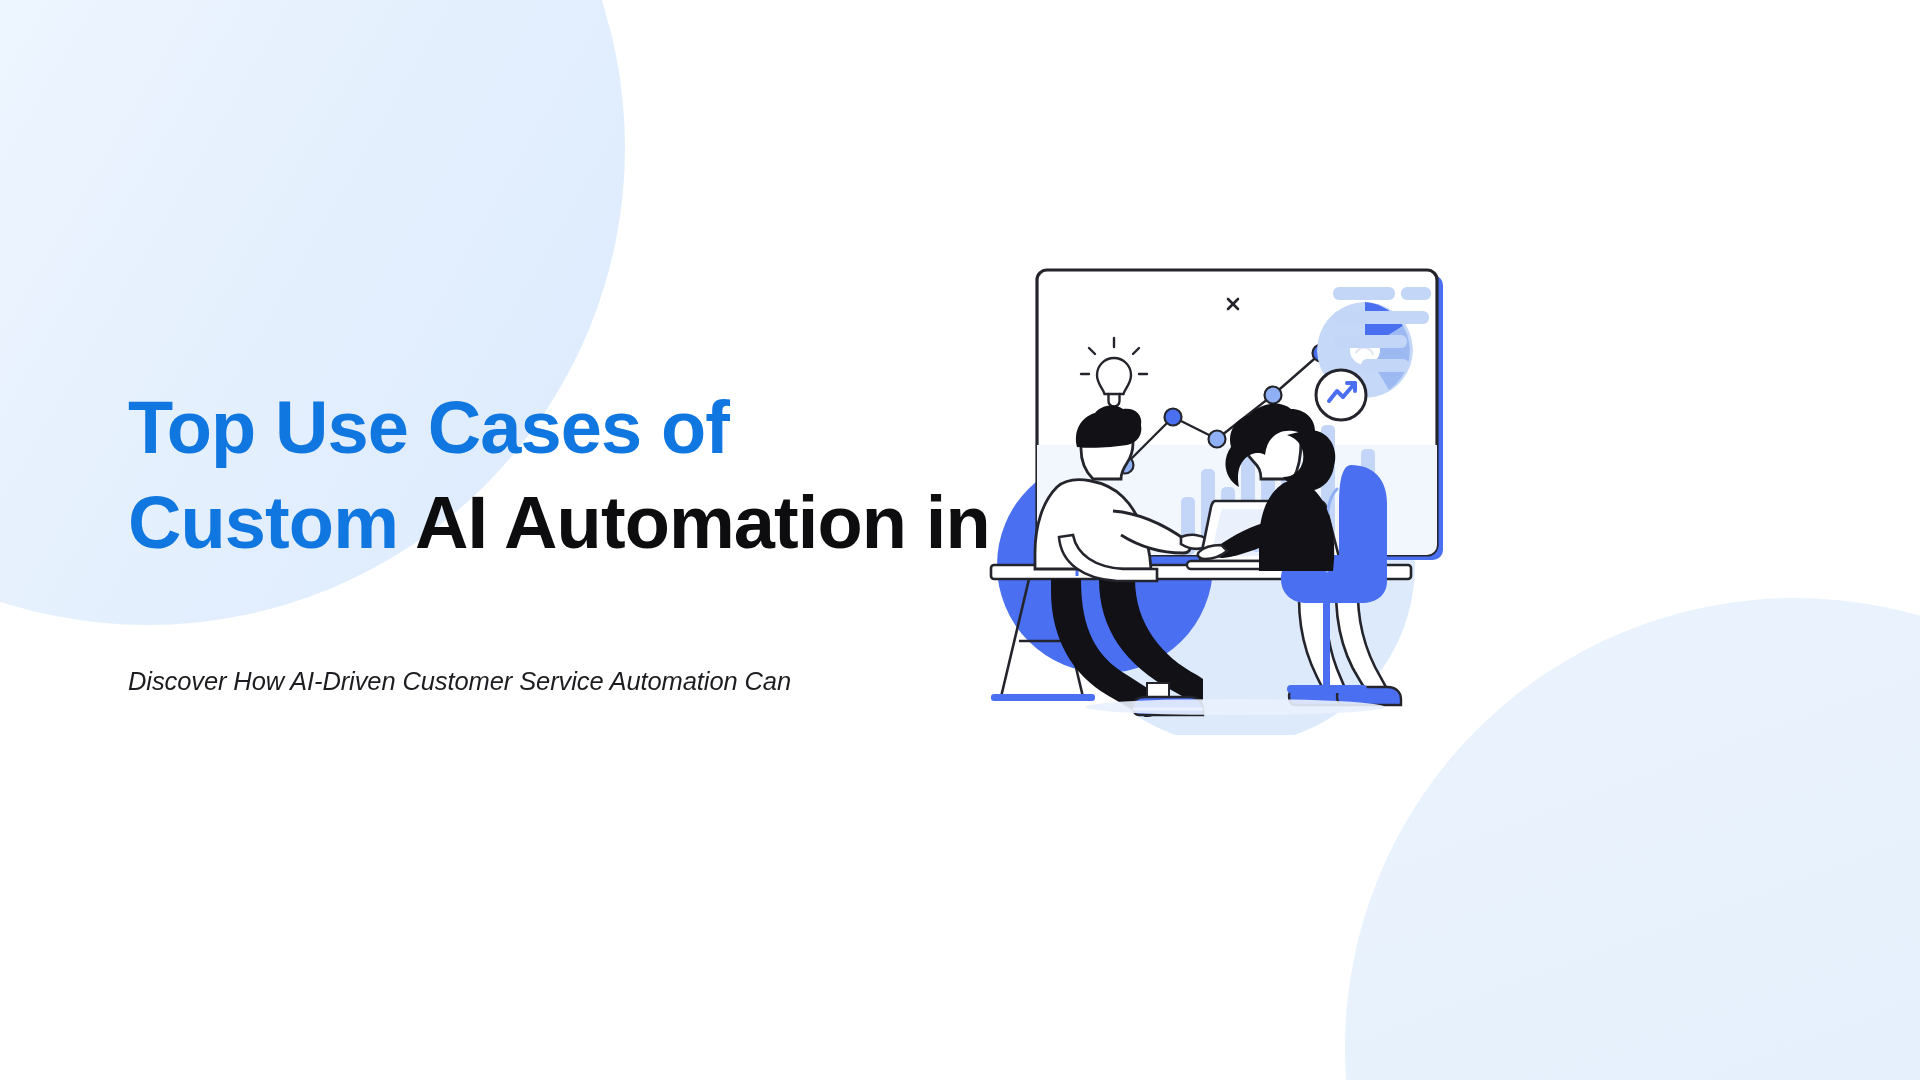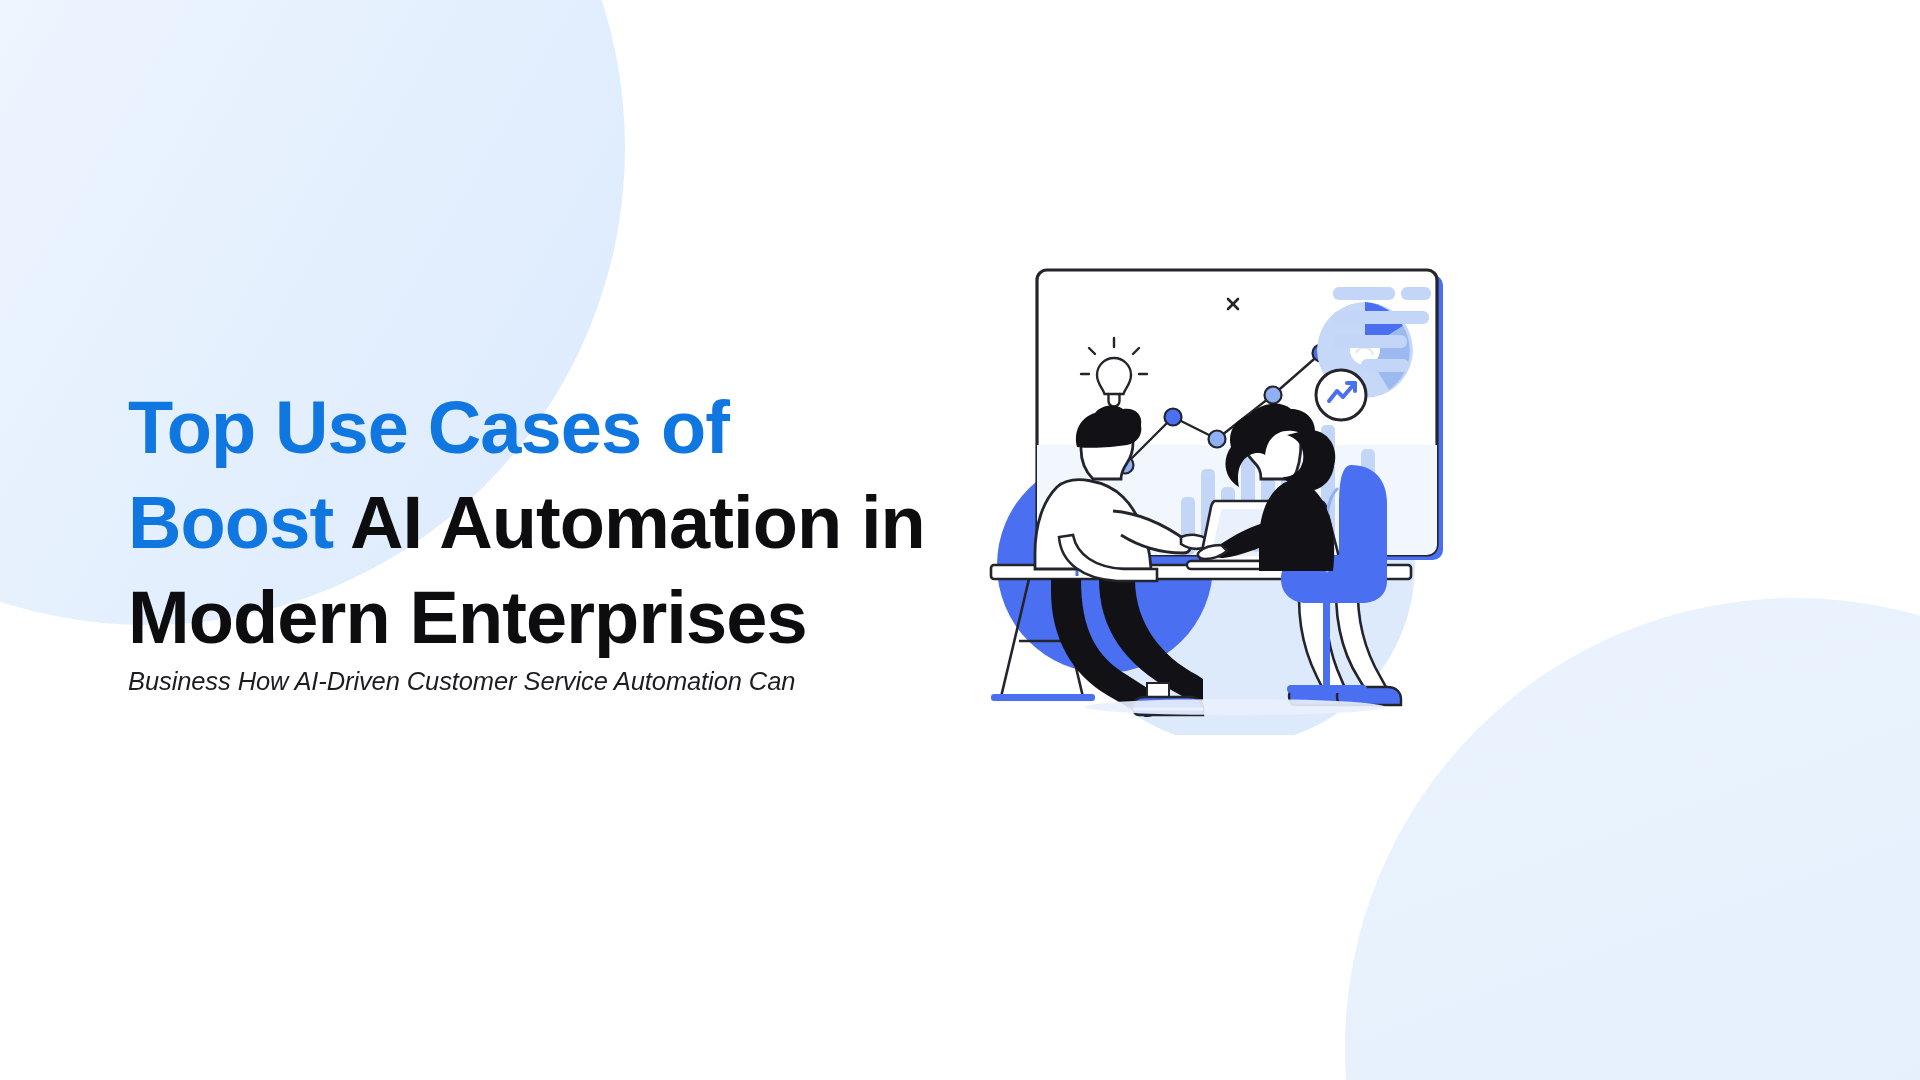--- a/index.html
+++ b/index.html
@@ -90,26 +90,25 @@
 <body>
 
 <div id="stage">
 
   <div class="bg-circle-tl"></div>
   <div class="bg-circle-br"></div>
 
   <div class="text-col">
     <h1 class="headline">
       <span class="accent">Top Use Cases of</span><br>
-      <span class="accent">Boost</span><span> AI Automation in</span><br>
-      <span>Modern Enterprises</span>
+      <span class="accent">Custom</span><span> AI Automation in</span><br>
     </h1>
 
     <p class="subhead">
-      <span>Business How AI-Driven Customer Service Automation Can</span><br>
+      <span>Discover How AI-Driven Customer Service Automation Can</span><br>
     </p>
   </div>
 
   <div class="illustration">
     <svg viewBox="0 0 500 500" xmlns="http://www.w3.org/2000/svg">
       <defs>
         <clipPath id="boardClip">
           <rect x="52" y="35" width="400" height="285" rx="10"></rect>
         </clipPath>
         <clipPath id="donutClip">

